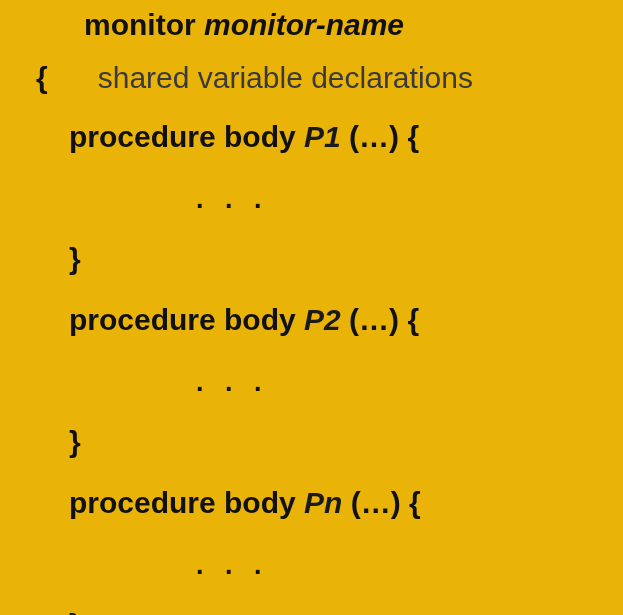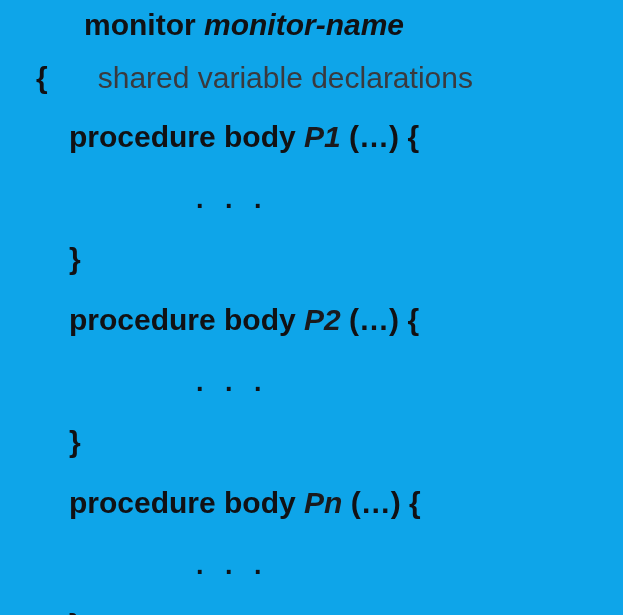--- a/index.html
+++ b/index.html
@@ -10,21 +10,21 @@
     width: 623px;
     height: 615px;
     background: #dcdcdc;
     font-family: "Liberation Sans", sans-serif;
     overflow: hidden;
   }
   #slide {
     position: relative;
     width: 623px;
     height: 615px;
-    background: #0ea5e9;
+    background: #eab308;
   }
   .code-block {
     position: absolute;
     left: 0;
     top: 0;
     width: 623px;
   }
   .code-line {
     position: relative;
     height: 61px;

